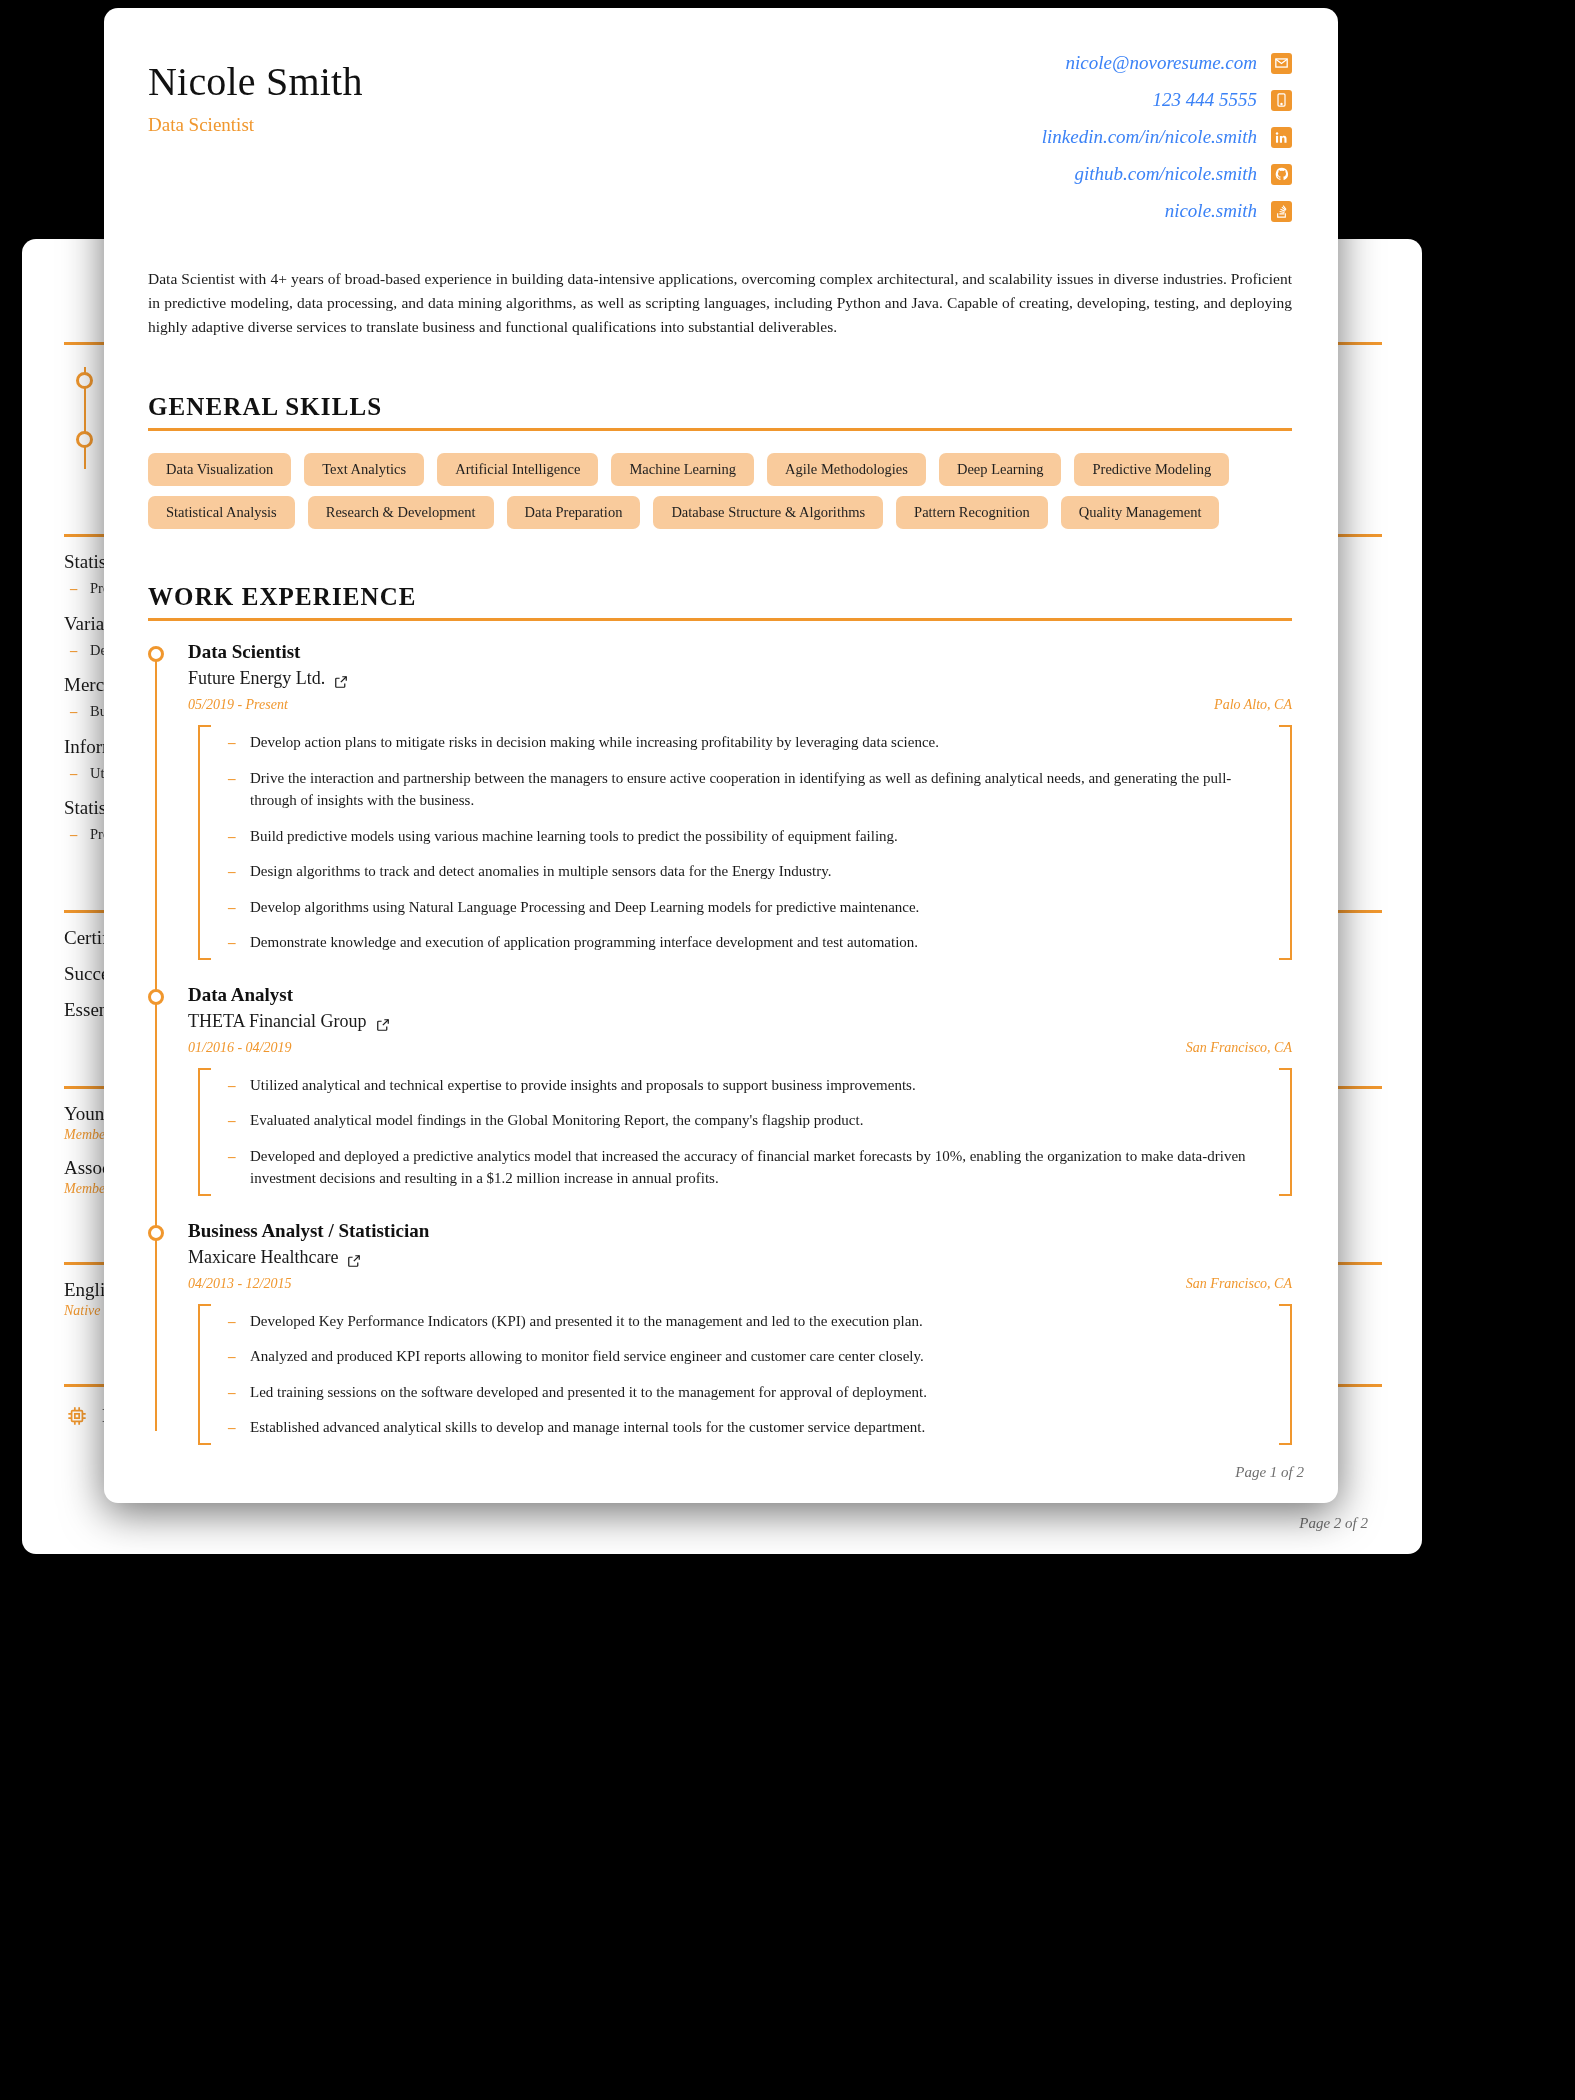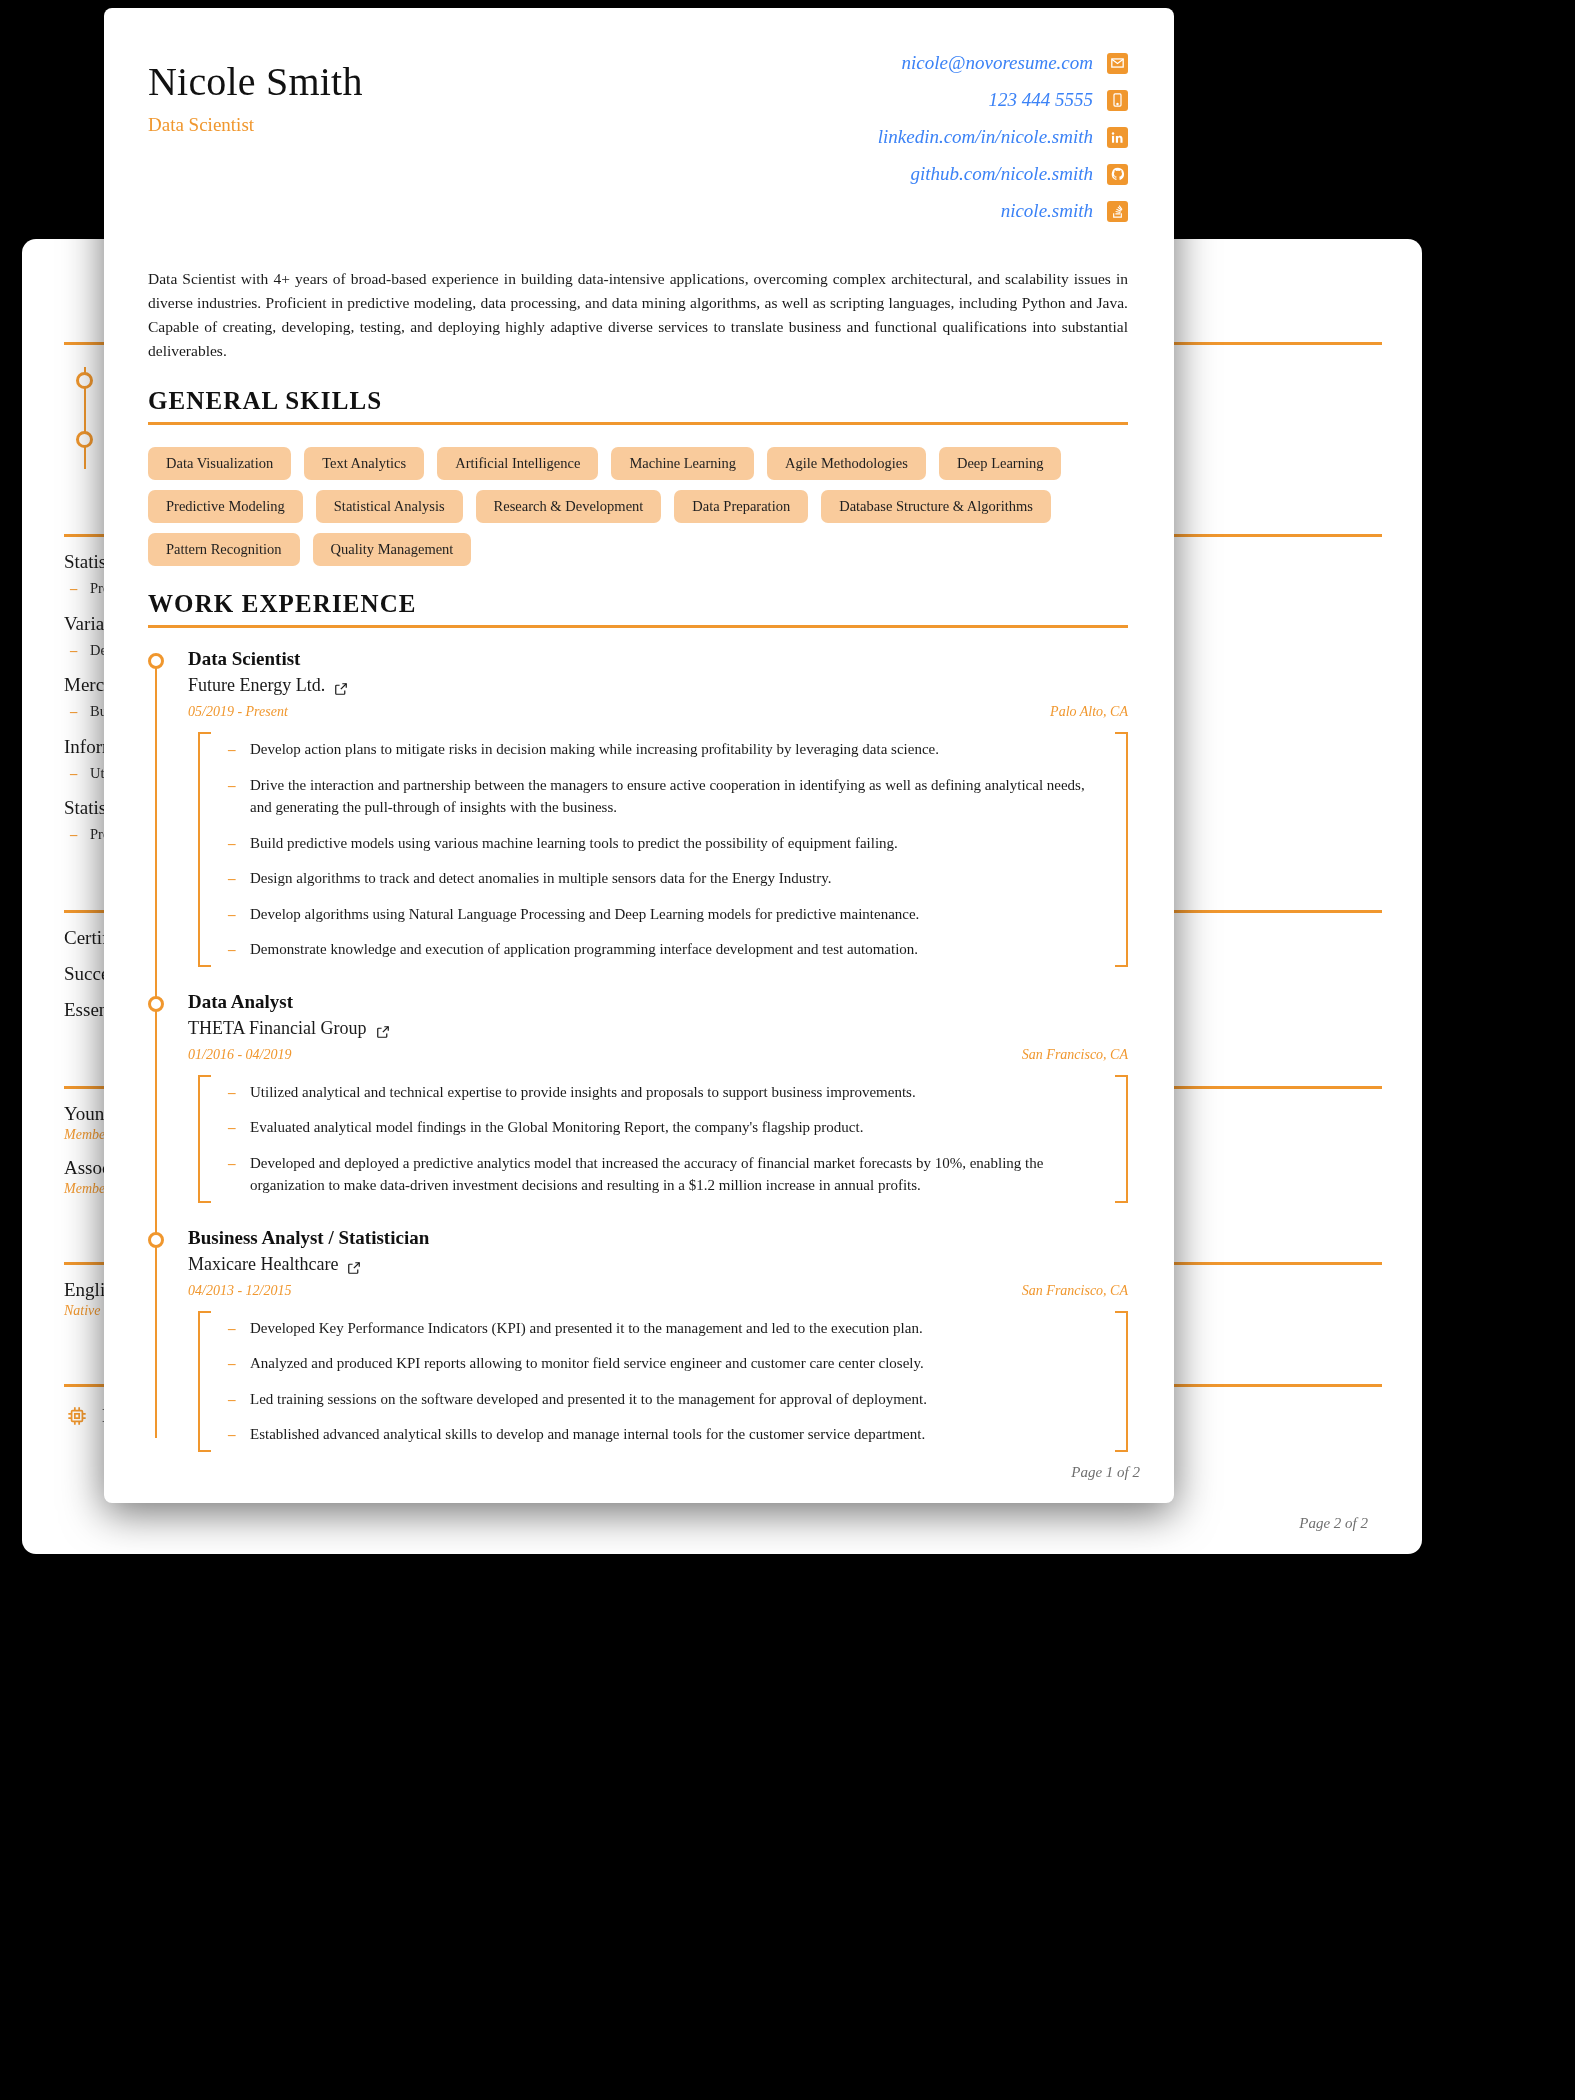--- a/index.html
+++ b/index.html
@@ -47,23 +47,23 @@
   }
   .back-footer {
     position: absolute; right: 54px; bottom: 22px;
     font-style: italic; font-size: 15px; color: #6f6f6f;
   }
 
   
   .front-page {
     position: absolute;
     left: 104px; top: 8px;
-    width: 1070px; height: 1495px;
+    width: 1234px; height: 1495px;
     background: #ffffff;
-    border-radius: 8px;
+    border-radius: 14px;
     box-shadow: 0 10px 42px rgba(0,0,0,0.55);
     overflow: hidden;
   }
   .fp-pad { padding: 40px 46px 0 44px; }
 
   
   .hdr { display: flex; justify-content: space-between; align-items: flex-start; }
   .hdr-left { padding-top: 12px; }
   .name { font-size: 40px; font-weight: normal; color: #111; line-height: 1.1; letter-spacing: 0.2px;}
   .role { font-size: 19px; color: #f0972e; margin-top: 10px; }
@@ -78,21 +78,21 @@
   }
   .cicon svg { display:block; }
 
   
   .summary {
     margin-top: 30px; font-size: 15.5px; line-height: 1.55;
     color: #1a1a1a; text-align: justify;
   }
 
   
-  .sec { margin-top: 24px; }
+  .sec { margin-top: 54px; }
   .sec-title {
     font-size: 25px; font-weight: bold; letter-spacing: 1.1px; color: #111;
   }
   .sec-rule { height: 3px; background: #f0972e; margin-top: 7px; }
 
   
   .skills { display: flex; flex-wrap: wrap; gap: 10px 13px; margin-top: 22px; }
   .tag {
     background: #f9cb9c; color: #1f1f1f;
     font-size: 14.5px; padding: 8px 18px; border-radius: 7px;

